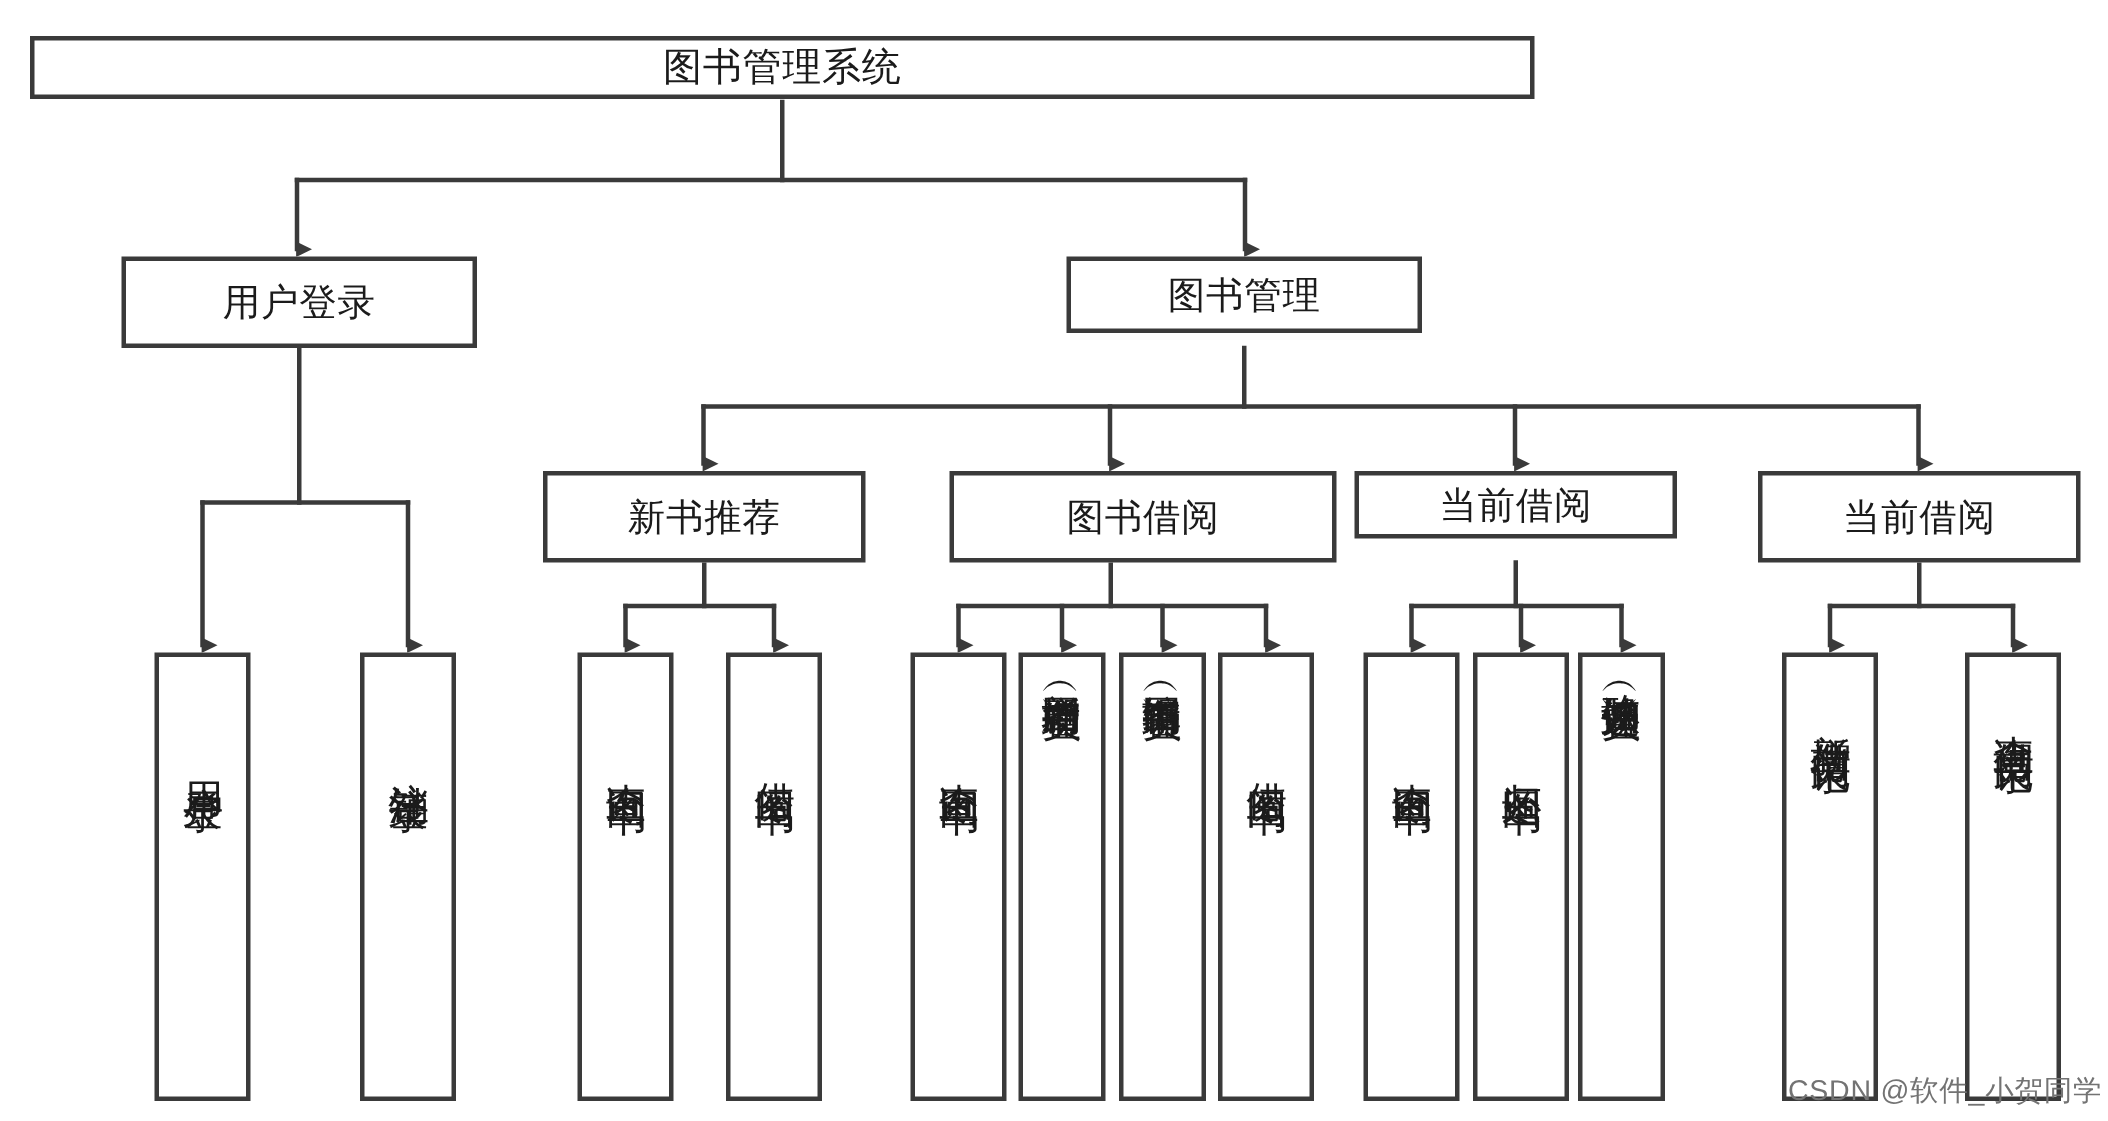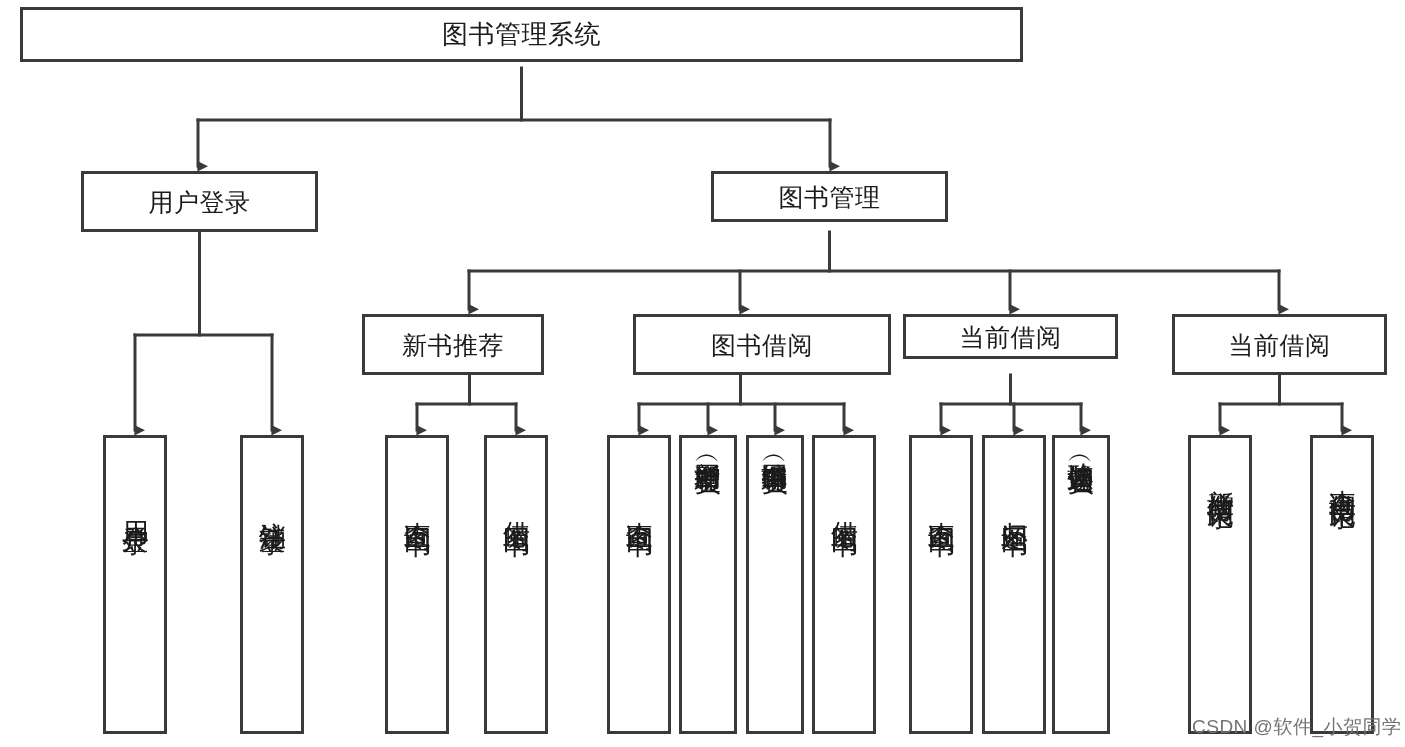--- a/index.html
+++ b/index.html
@@ -127,32 +127,32 @@
       <path d="M 1014 404 L 1014 430" marker-end="url(#arrow)"></path>
       <path d="M 1081 404 L 1081 430" marker-end="url(#arrow)"></path>
 
       <path d="M 1279.5 375 L 1279.5 404"></path>
       <path d="M 1220 404 L 1342 404"></path>
       <path d="M 1220 404 L 1220 430" marker-end="url(#arrow)"></path>
       <path d="M 1342 404 L 1342 430" marker-end="url(#arrow)"></path>
     </g>
   </svg>
 
-  <div class="node h root" style="left:20px; top:7px; width:1003px; height:55px;font-family:Liberation Serif, serif;">
+  <div class="node h root" style="left:20px; top:24px; width:1003px; height:42px;font-family:Liberation Serif, serif;">
     <span class="lbl">图书管理系统</span>
   </div>
 
   <div class="node h" style="left:81px; top:171px; width:237px; height:61px;">
     <span class="lbl">用户登录</span>
   </div>
   <div class="node h" style="left:711px; top:171px; width:237px; height:51px;">
     <span class="lbl">图书管理</span>
   </div>
 
-  <div class="node h" style="left:362px; top:314px; width:182px; height:61px;">
+  <div class="node h" style="left:362px; top:314px; width:215px; height:61px;">
     <span class="lbl">新书推荐</span>
   </div>
   <div class="node h" style="left:633px; top:314px; width:258px; height:61px;">
     <span class="lbl">图书借阅</span>
   </div>
   <div class="node h" style="left:903px; top:314px; width:215px; height:45px;">
     <span class="lbl">当前借阅</span>
   </div>
   <div class="node h" style="left:1172px; top:314px; width:215px; height:61px;">
     <span class="lbl">当前借阅</span>

